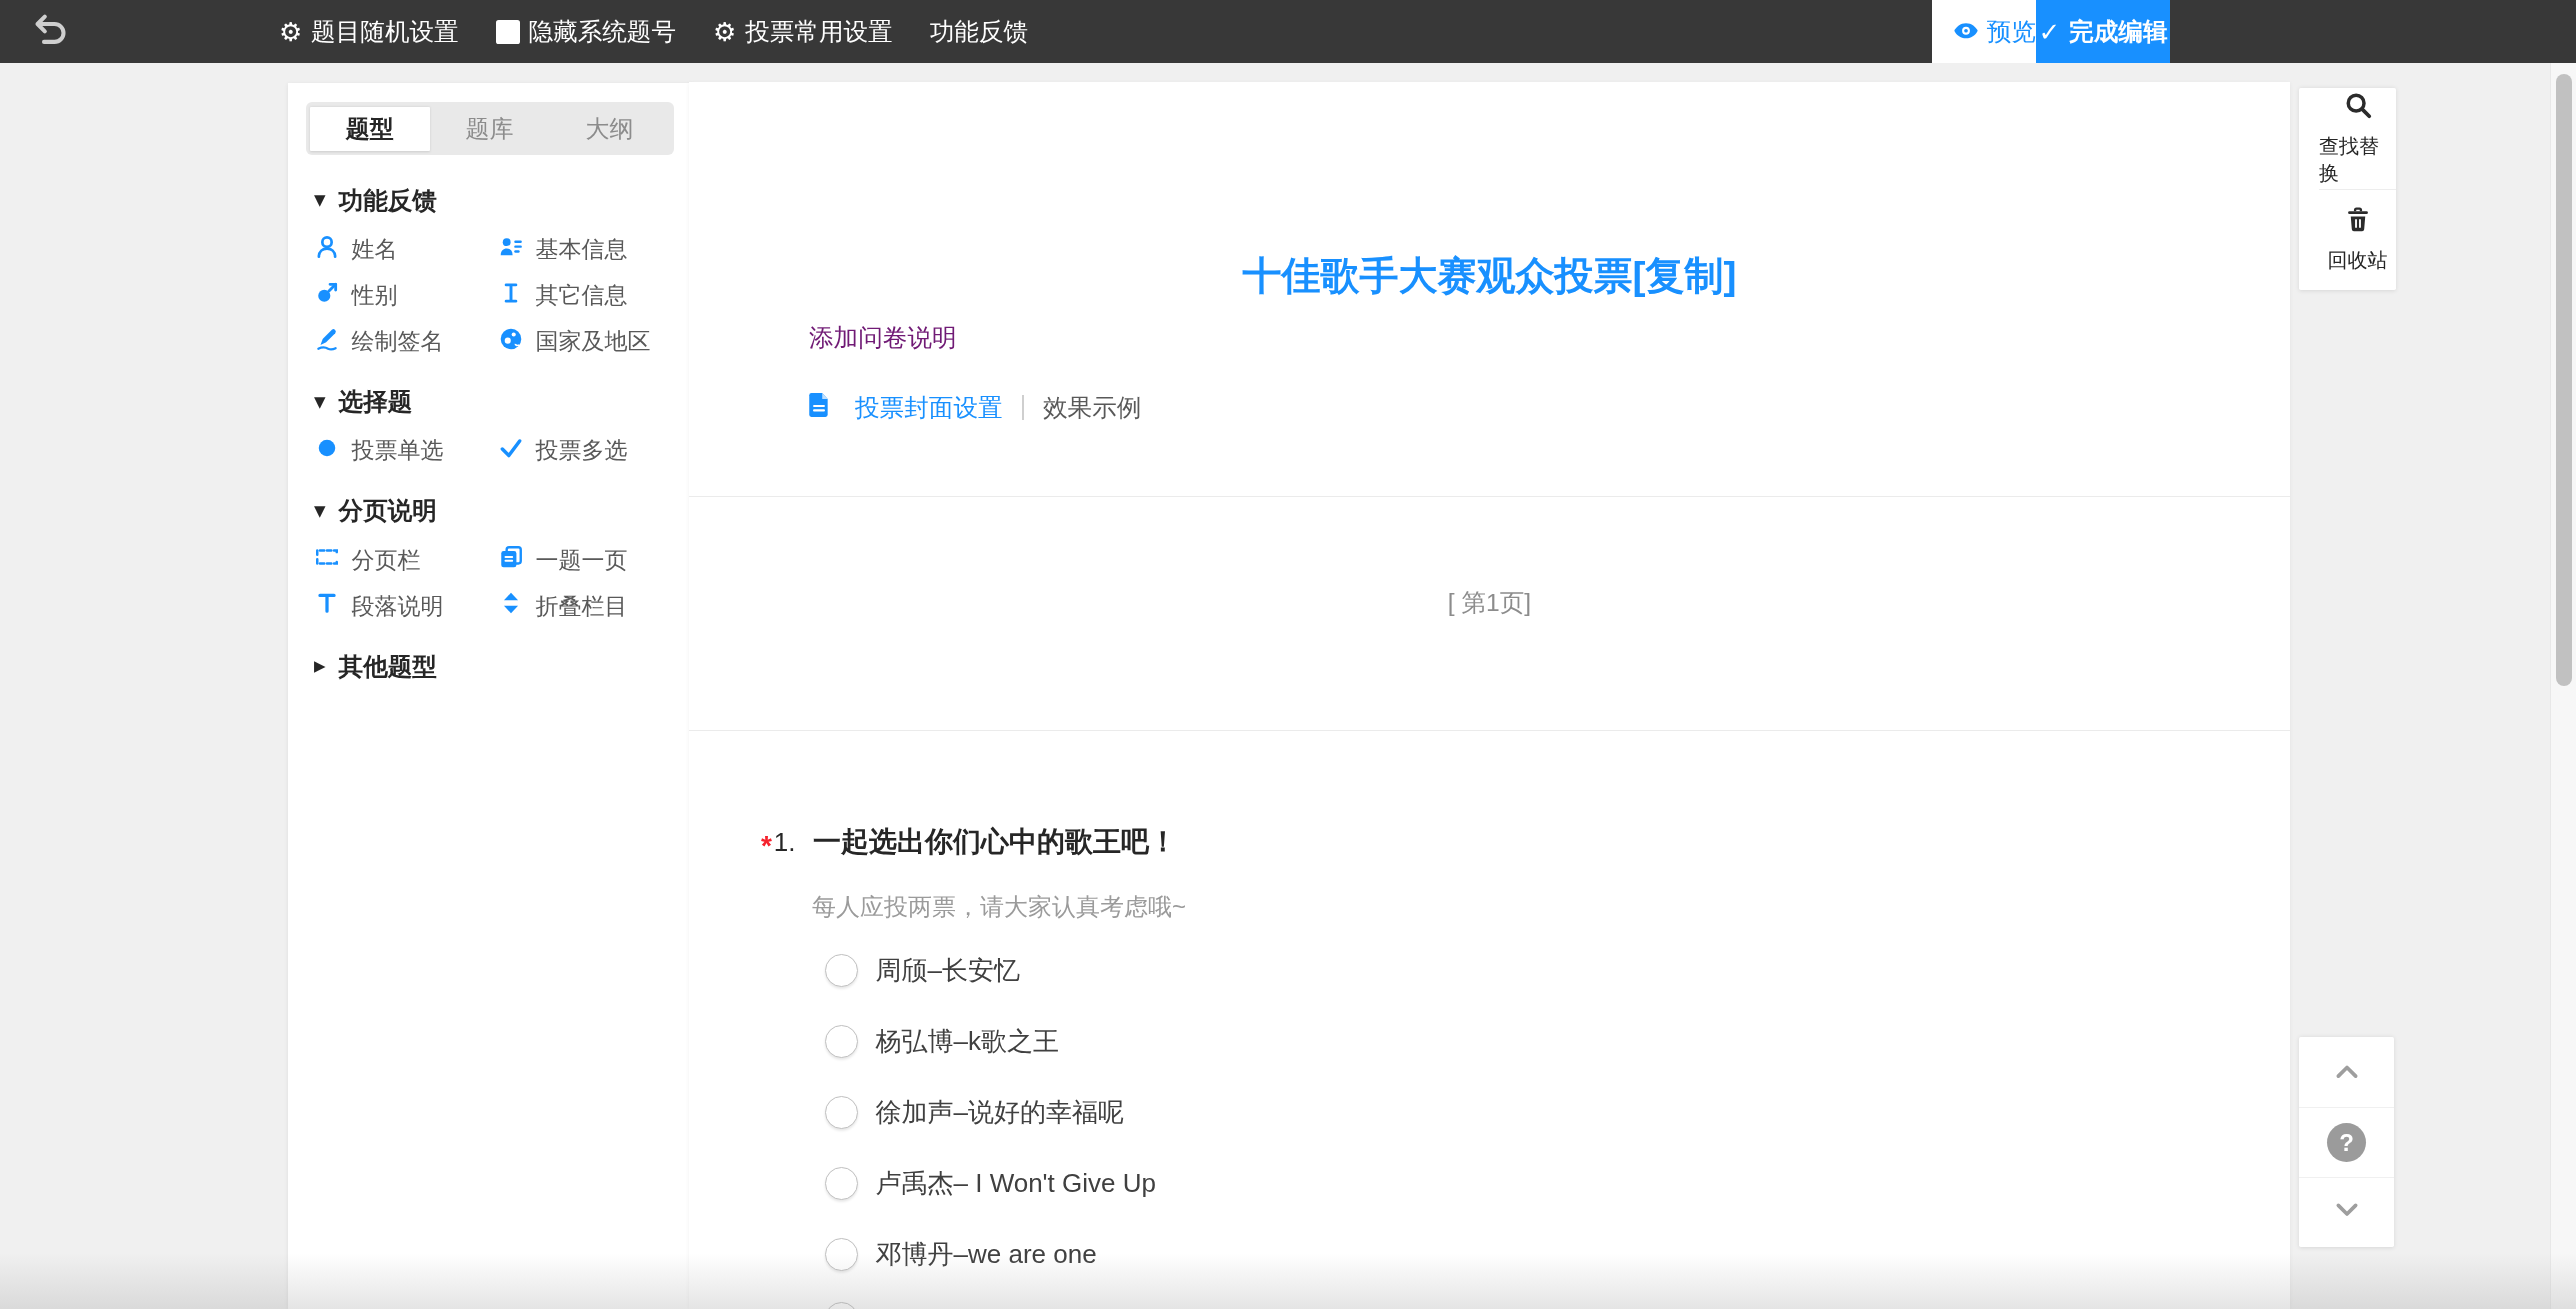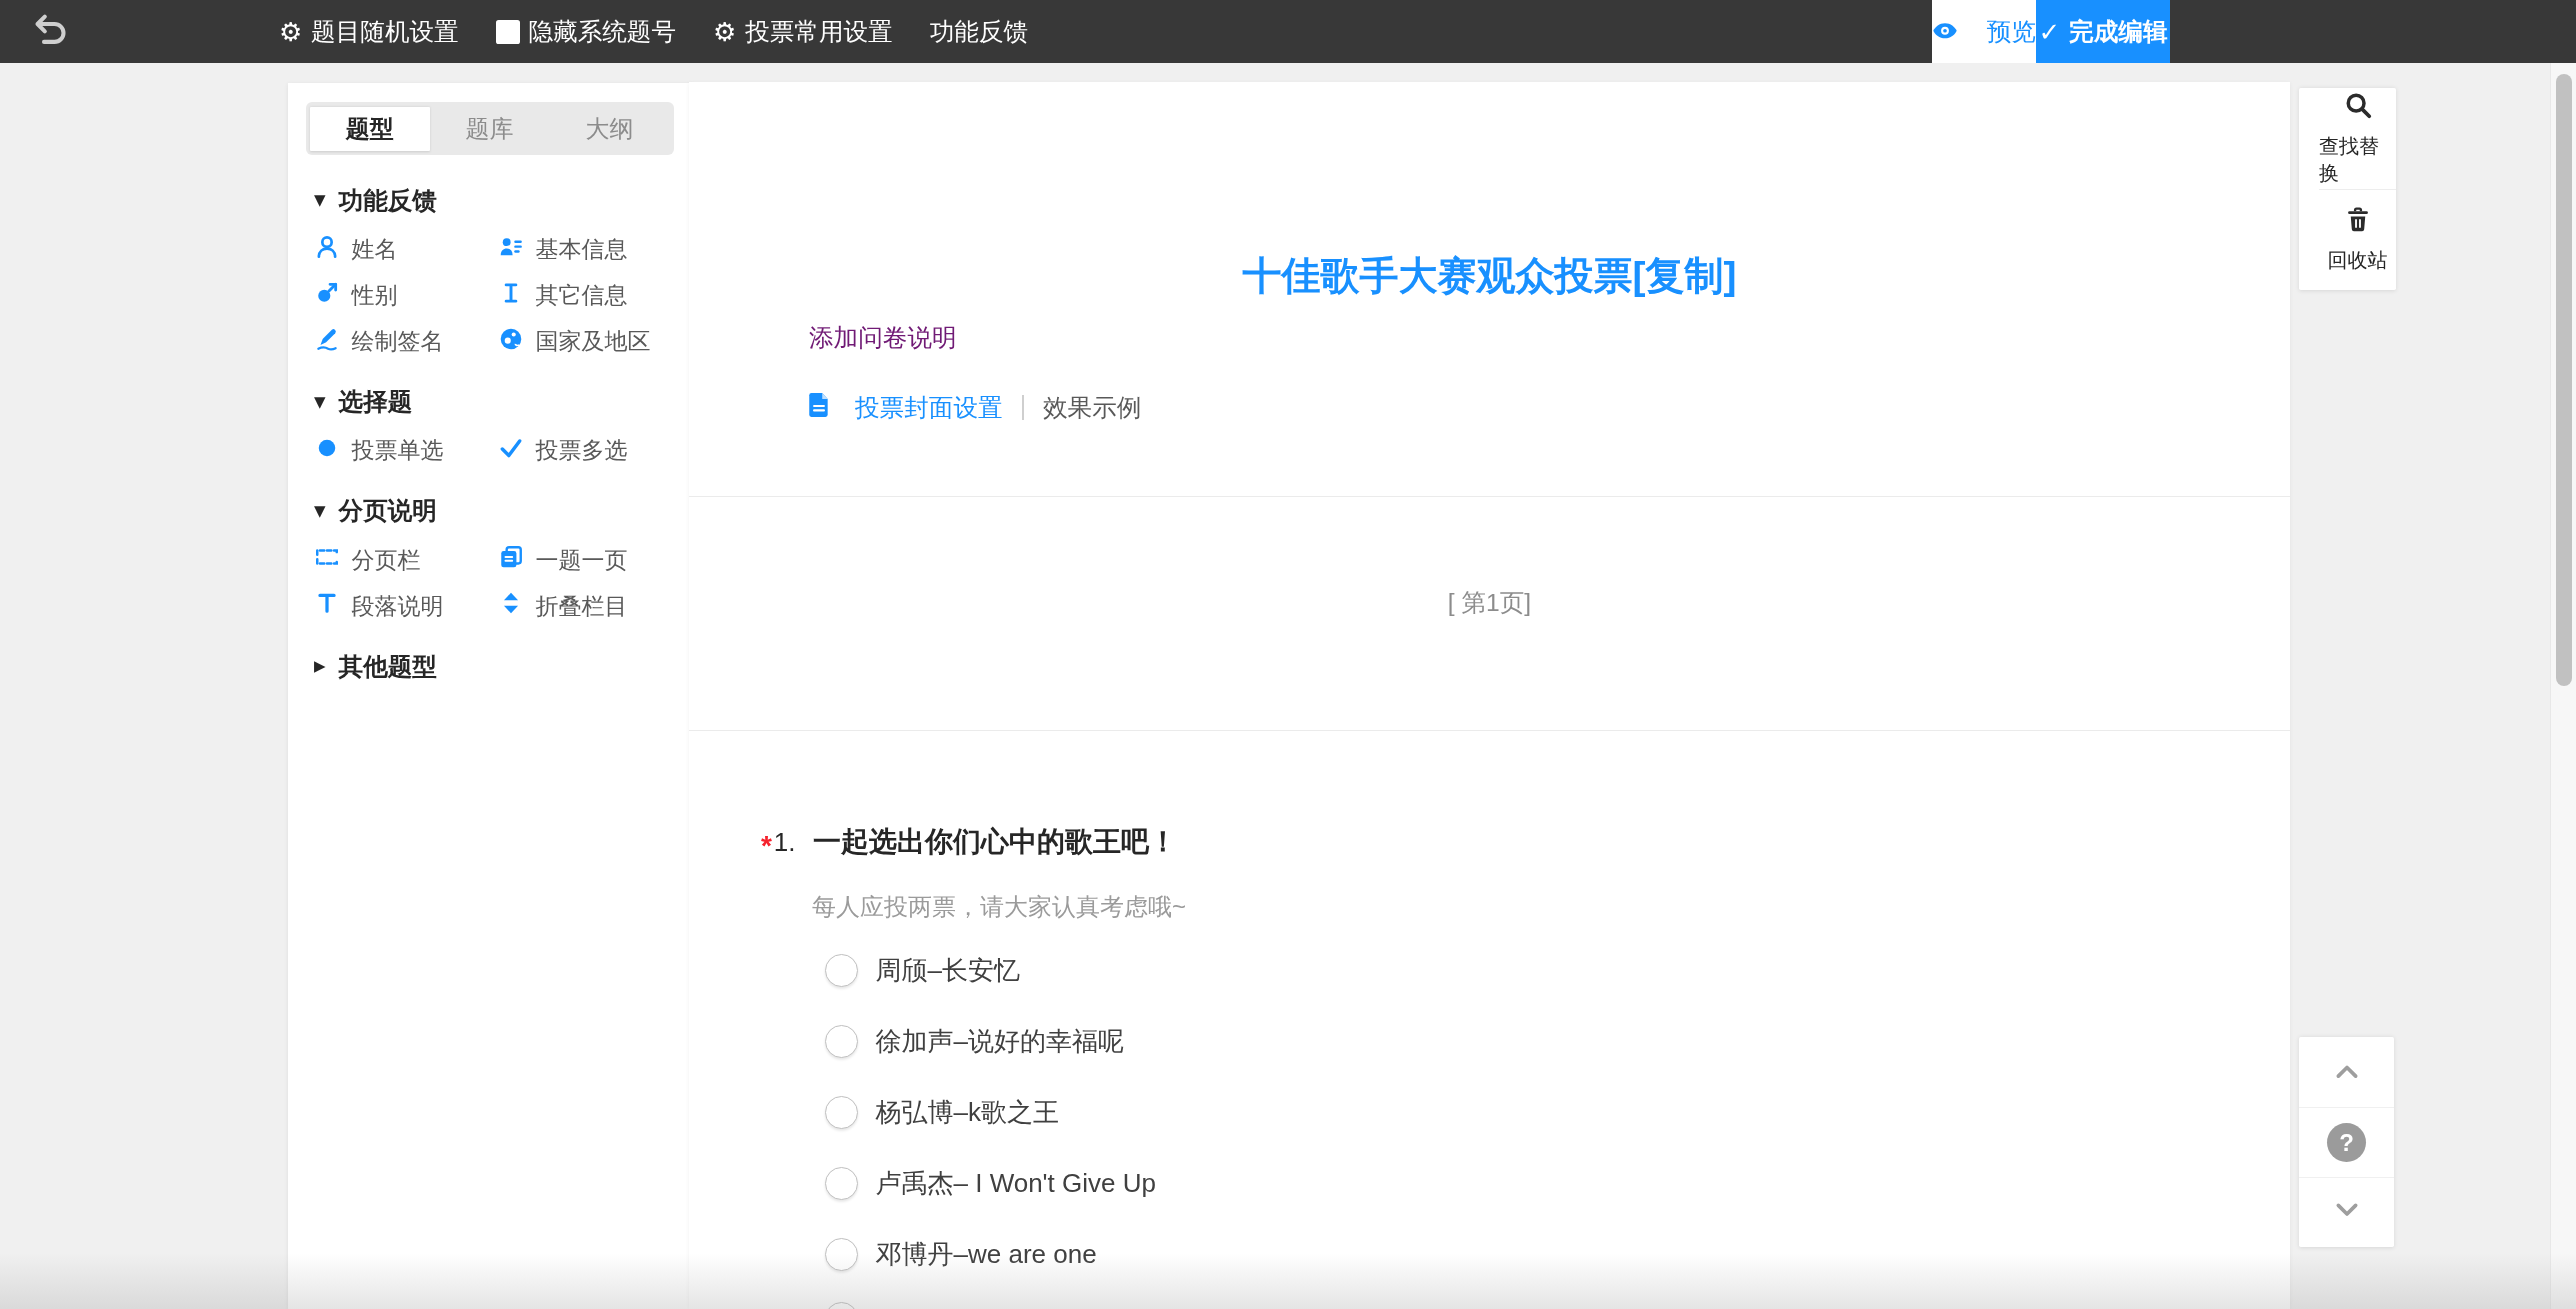--- a/index.html
+++ b/index.html
@@ -7,21 +7,21 @@
   body { font-family:"Liberation Sans","DejaVu Sans",sans-serif; background:#f0f0f0; overflow:hidden; }
   .page { position:relative; width:2576px; height:1309px; background:#f0f0f0; overflow:hidden; }
 
   
   .topbar { position:absolute; left:0; top:0; width:2576px; height:63px; background:#383838; z-index:20; }
   .back-btn { position:absolute; left:26px; top:12.3px; width:49px; height:40px; display:flex; align-items:center; justify-content:center; cursor:pointer; }
   .tb-menu { position:absolute; left:279px; top:0; height:63px; display:flex; align-items:center; gap:37px; }
   .tb-item { display:flex; align-items:center; gap:8.8px; color:#ffffff; font-size:24.6px; cursor:pointer; white-space:nowrap; }
   .gear-glyph { font-family:"DejaVu Sans",sans-serif; font-size:26px; color:#ffffff; line-height:1; }
   .tb-checkbox { width:24px; height:24px; background:#ffffff; border-radius:2.6px; }
-  .btn-preview { position:absolute; left:1932px; top:0; width:104px; height:63px; background:#ffffff; display:flex; align-items:center; justify-content:space-between; gap:8px; color:#1890ff; font-size:24.6px; cursor:pointer; }
+  .btn-preview { position:absolute; left:1932px; top:0; width:104px; height:63px; background:#ffffff; display:flex; align-items:center; justify-content:flex-end; gap:8px; color:#1890ff; font-size:24.6px; cursor:pointer; }
   .btn-finish { position:absolute; left:2036px; top:0; width:134px; height:63px; background:#1890ff; display:flex; align-items:center; justify-content:center; gap:8.8px; color:#ffffff; font-size:24.6px; font-weight:bold; cursor:pointer; }
   .check-glyph { font-family:"DejaVu Sans",sans-serif; font-size:26px; color:#ffffff; line-height:1; font-weight:bold; }
 
   
   .sidebar { position:absolute; left:288px; top:83px; width:405px; height:1226px; background:#ffffff; box-shadow:0 0.9px 4.4px rgba(0,0,0,0.08); }
   .tabs { margin:19.3px 19.3px 0 17.5px; height:53px; background:#e9e9e9; border-radius:6.1px; display:flex; padding:4.4px; }
   .tab { flex:1; display:flex; align-items:center; justify-content:center; font-size:24px; color:#8c8c8c; cursor:pointer; border-radius:1px; }
   .tab.active { background:#ffffff; color:#262626; font-weight:bold; box-shadow:0 0.9px 2.6px rgba(0,0,0,0.12); }
   .sections { padding:0 23px 0 26px; }
   .sec-header { display:flex; align-items:center; gap:13px; margin-top:30px; font-size:24.6px; font-weight:bold; color:#262626; cursor:pointer; height:30px; }
@@ -269,25 +269,25 @@
     </div>
     <div class="q-subtitle">每人应投两票，请大家认真考虑哦~</div>
 
     <div class="options">
       <div class="opt-row">
         <span class="radio"></span>
         <span class="opt-label">周颀–长安忆</span>
       </div>
       <div class="opt-row">
         <span class="radio"></span>
+        <span class="opt-label">杨弘博–k歌之王</span>
+      </div>
+      <div class="opt-row">
+        <span class="radio"></span>
         <span class="opt-label">徐加声–说好的幸福呢</span>
-      </div>
-      <div class="opt-row">
-        <span class="radio"></span>
-        <span class="opt-label">杨弘博–k歌之王</span>
       </div>
       <div class="opt-row">
         <span class="radio"></span>
         <span class="opt-label">卢禹杰– I Won't Give Up</span>
       </div>
       <div class="opt-row">
         <span class="radio"></span>
         <span class="opt-label">邓博丹–we are one</span>
       </div>
       <div class="opt-row partial">

